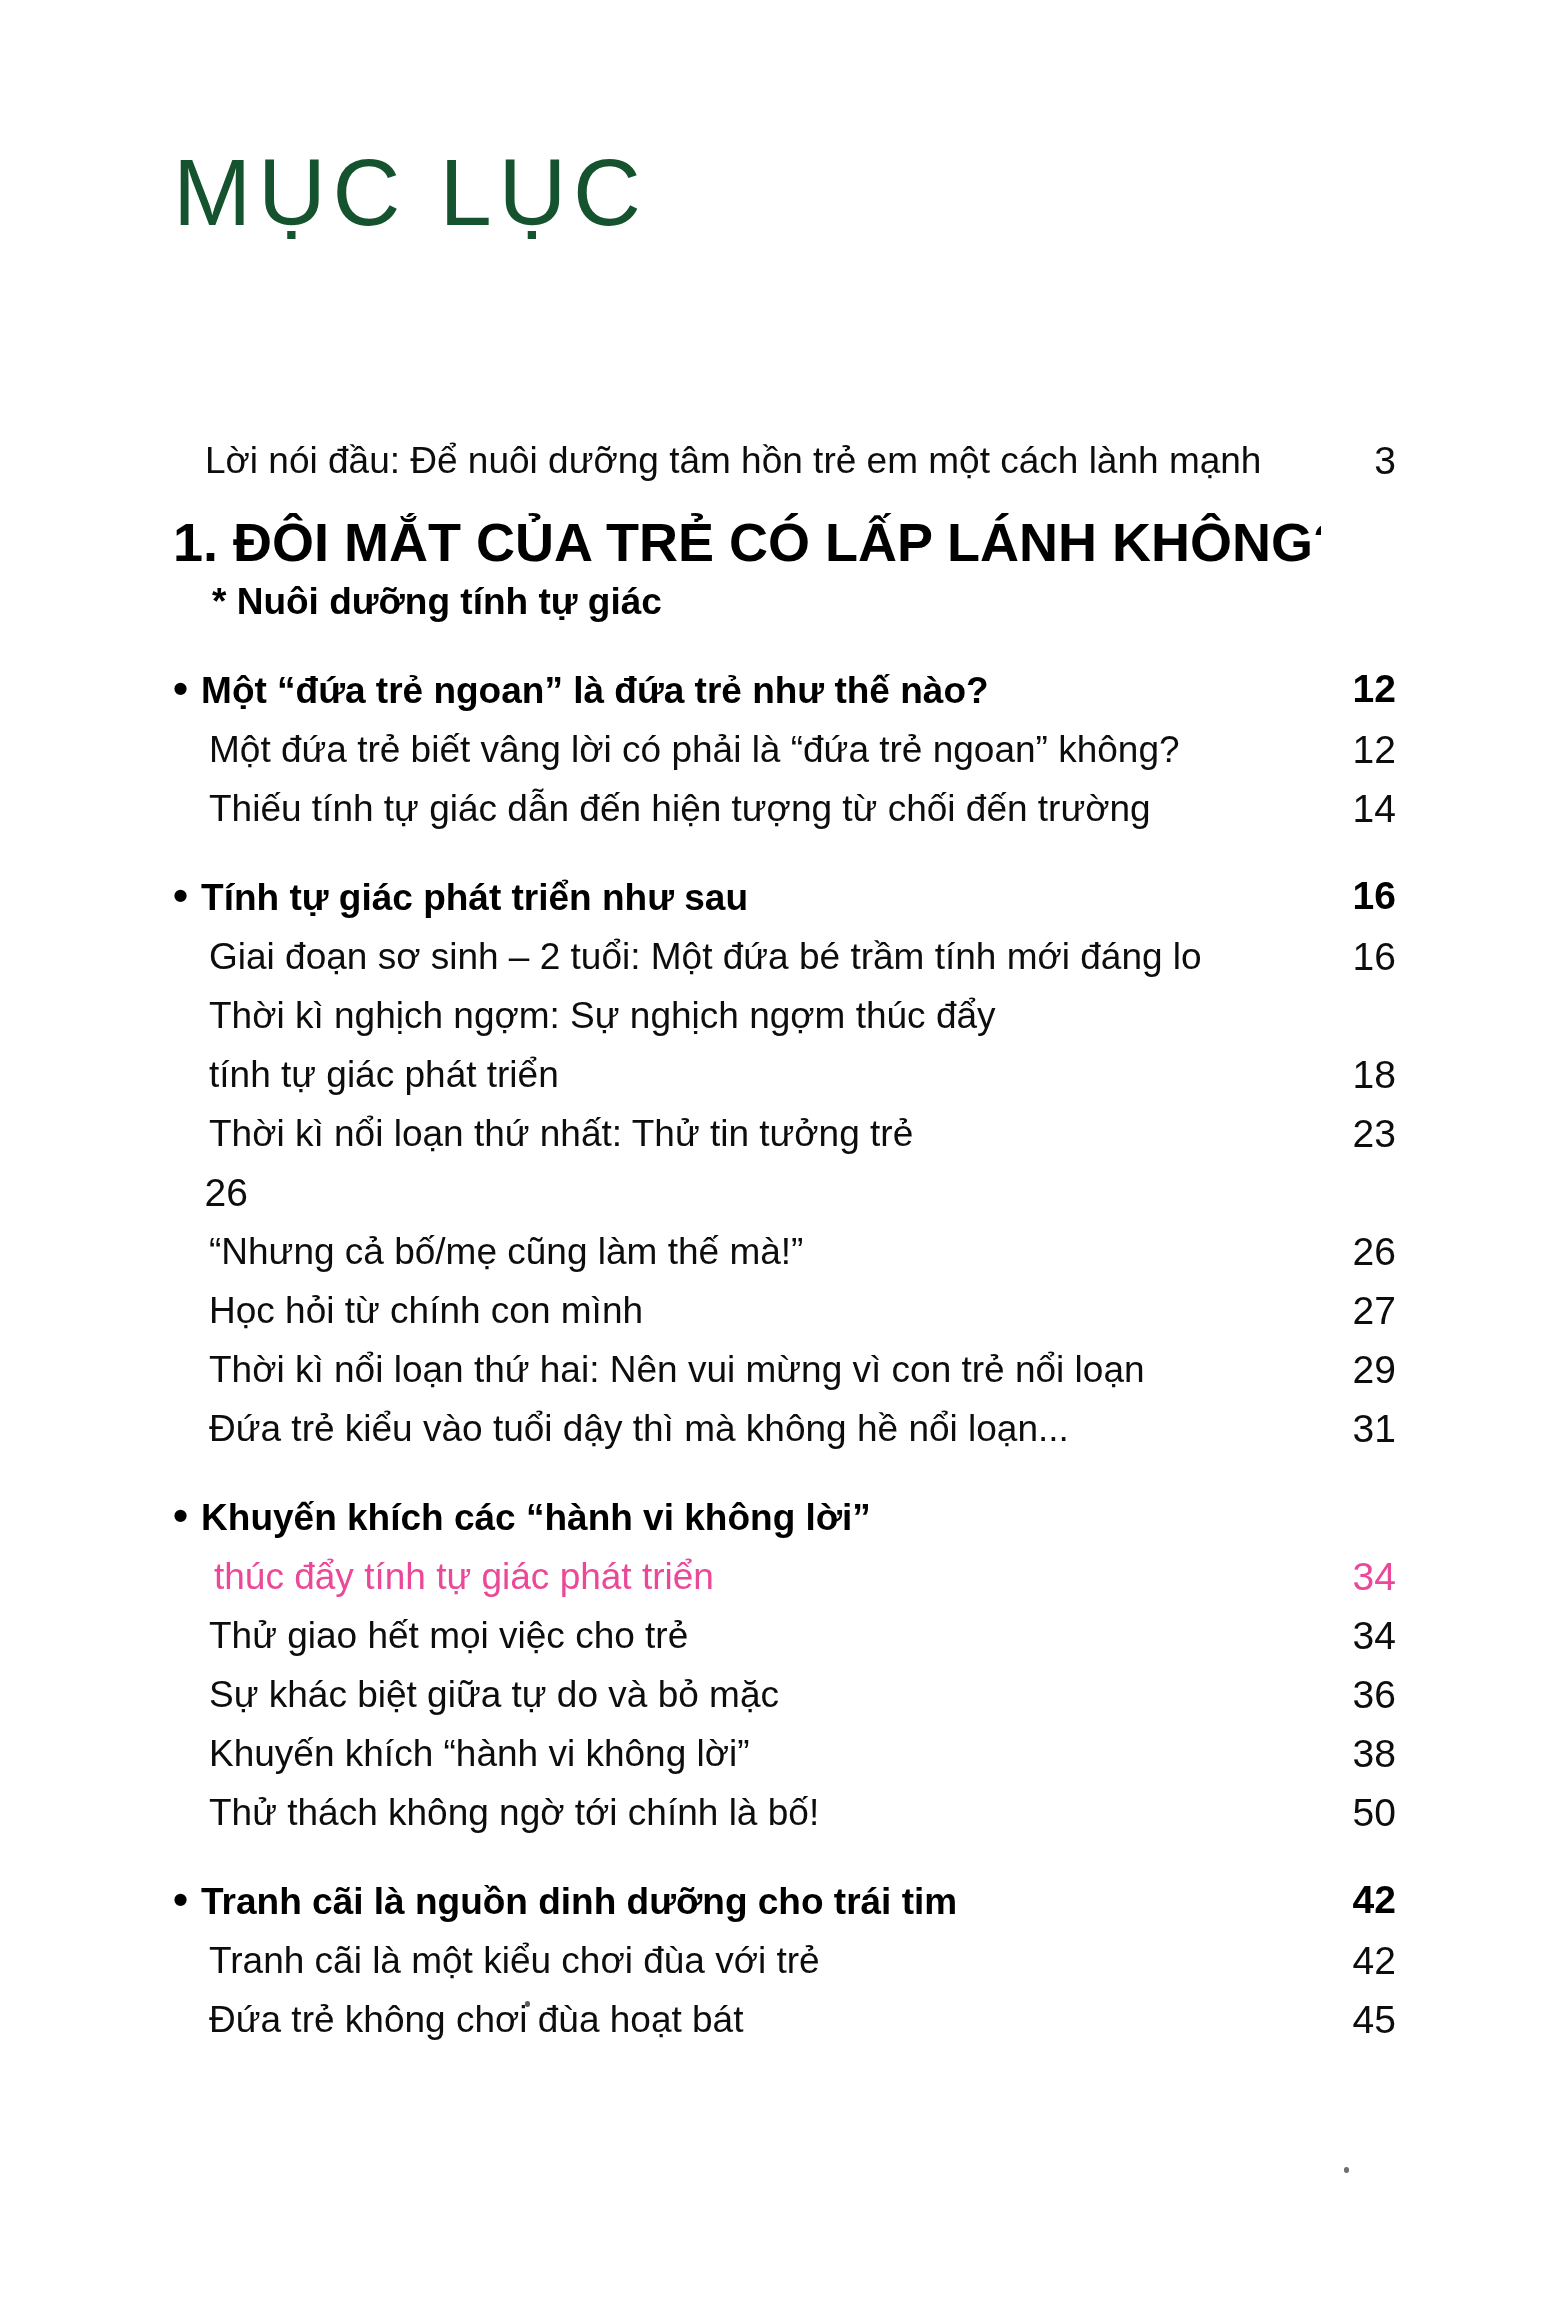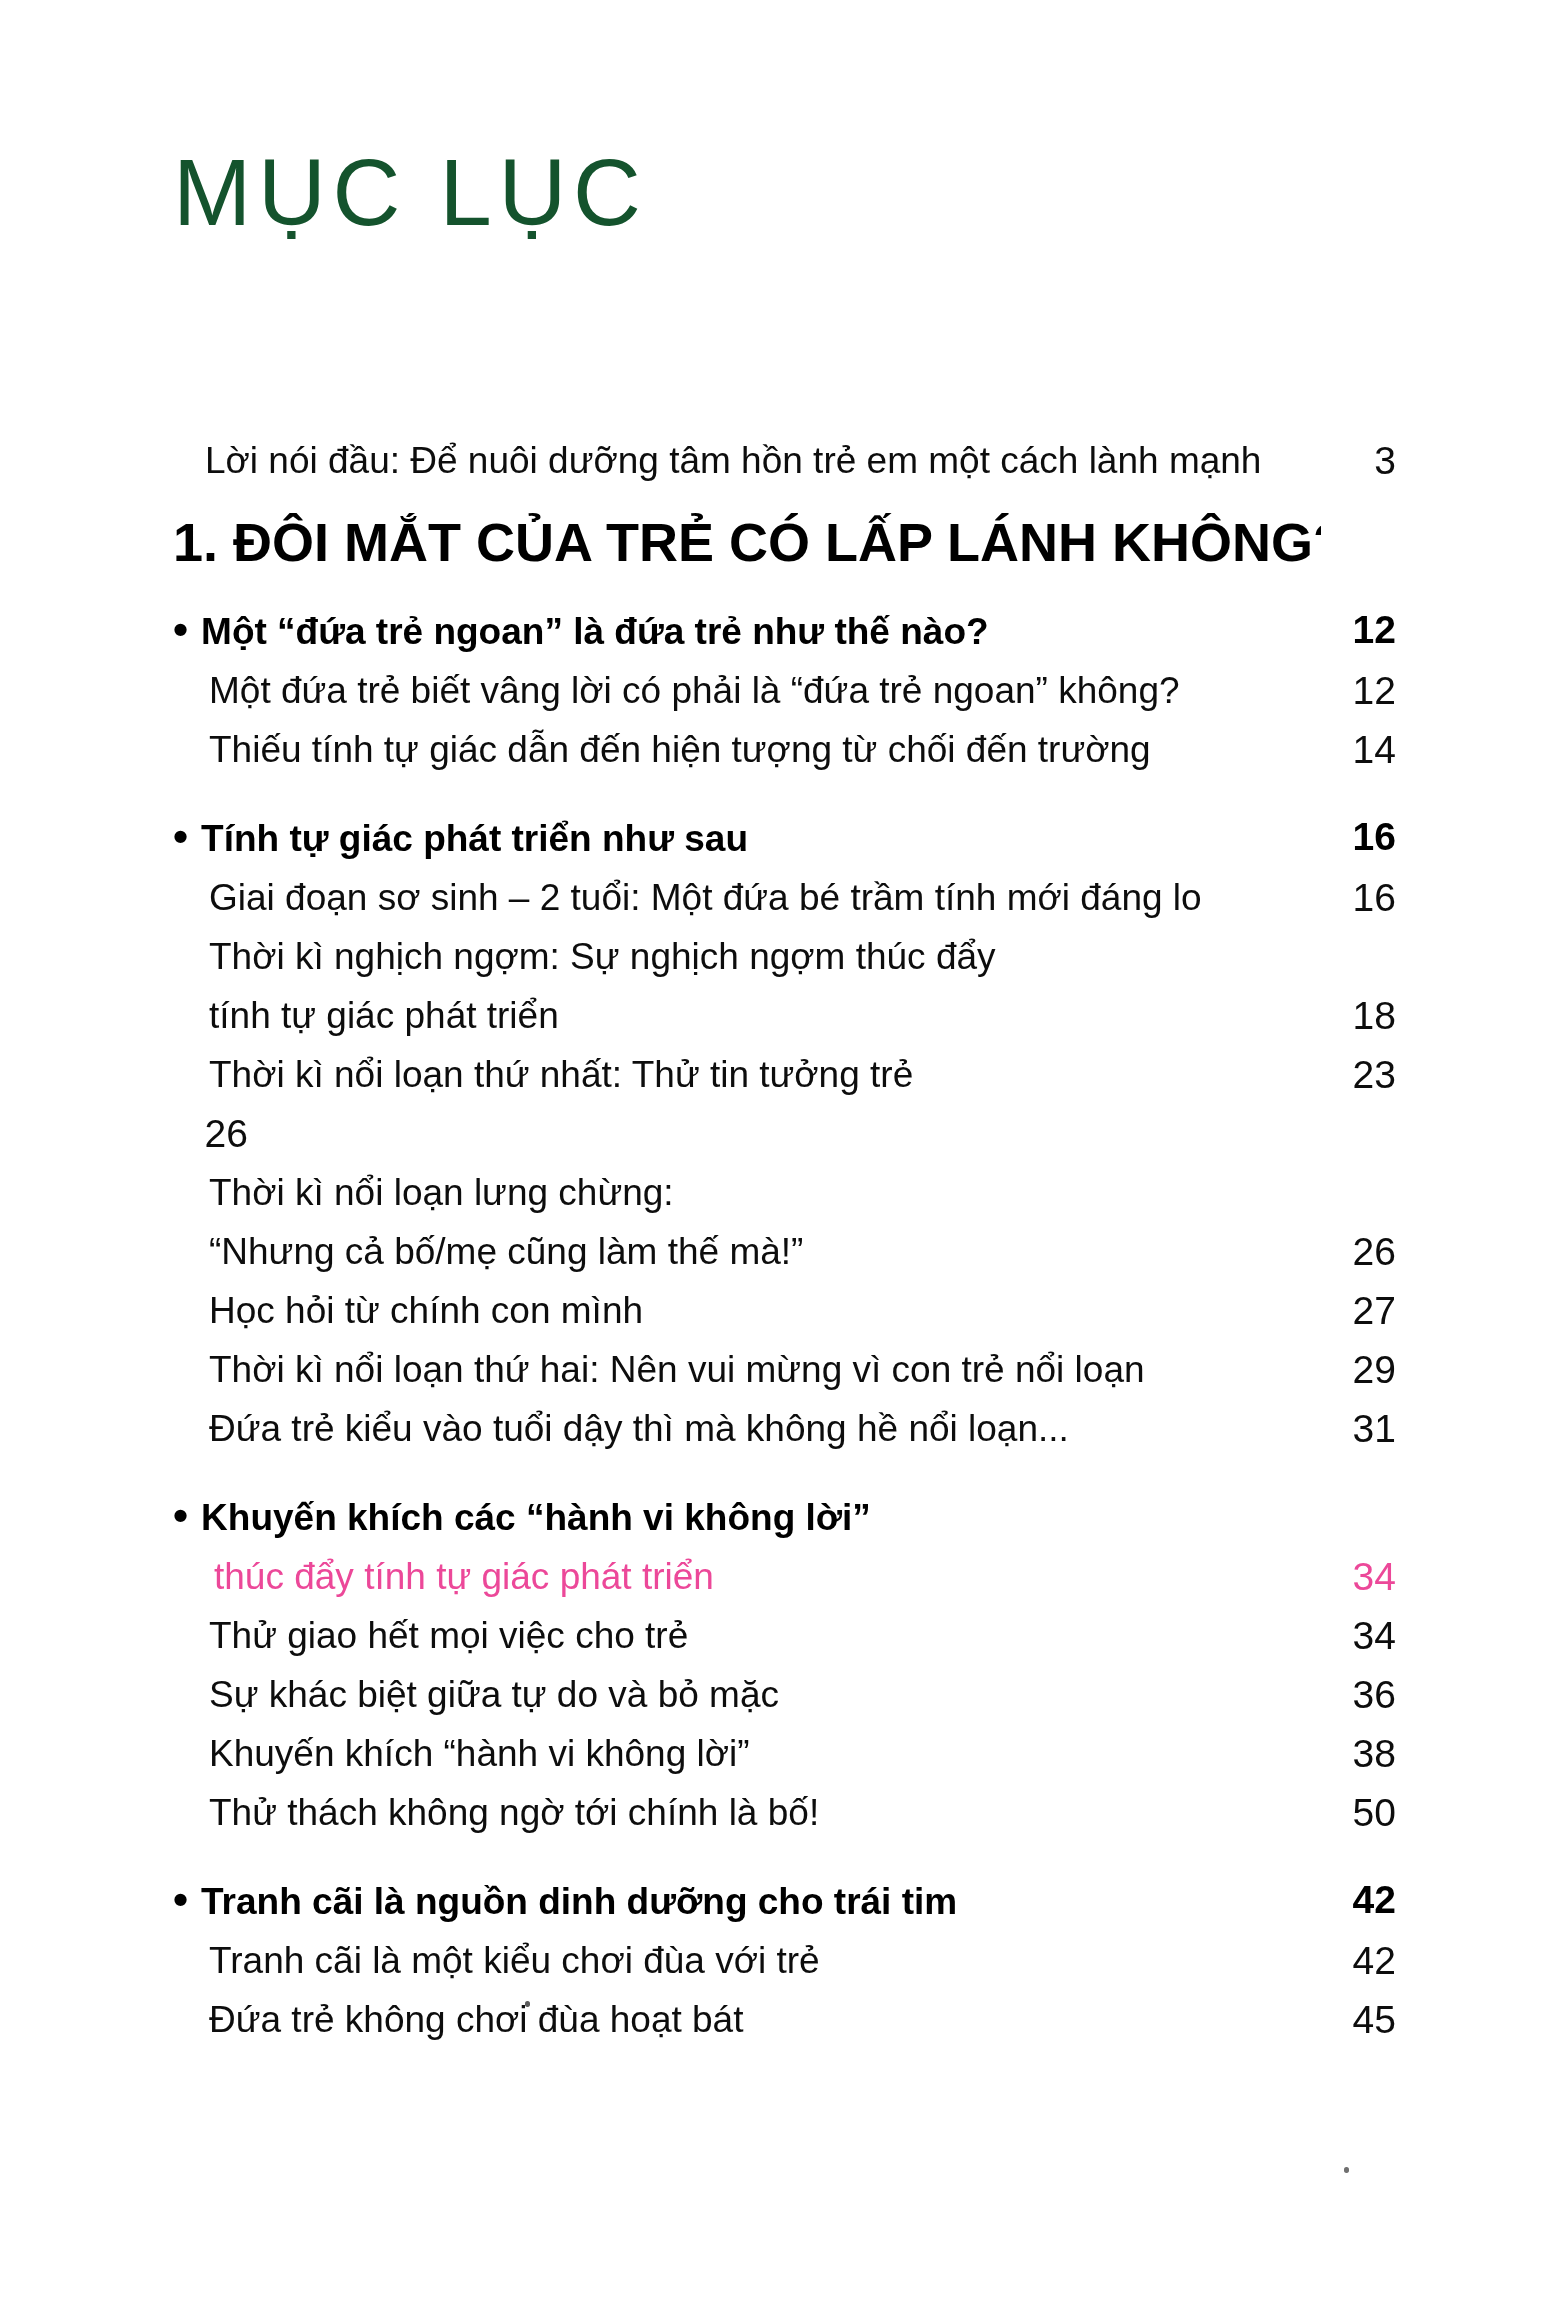--- a/index.html
+++ b/index.html
@@ -96,20 +96,27 @@
     </span>
     <span class="page-num">3</span>
   </div>
       <div class="row row-chapter">
     <span class="label">
 
       <span class="text">1. ĐÔI MẮT CỦA TRẺ CÓ LẤP LÁNH KHÔNG?</span>
     </span>
     <span class="page-num"></span>
   </div>
+      <div class="row row-chapter-sub">
+    <span class="label">
+
+      <span class="text">* Nuôi dưỡng tính tự giác</span>
+    </span>
+    <span class="page-num"></span>
+  </div>
       <div class="row row-section row-gap">
     <span class="label">
       <span class="bullet">•</span>
       <span class="text">Một “đứa trẻ ngoan” là đứa trẻ như thế nào?</span>
     </span>
     <span class="page-num">12</span>
   </div>
       <div class="row row-item">
     <span class="label">
 
@@ -154,27 +161,20 @@
   </div>
       <div class="row row-item">
     <span class="label">
 
       <span class="text">Thời kì nổi loạn thứ nhất: Thử tin tưởng trẻ</span>
     </span>
     <span class="page-num">23</span>
   </div>
       <div class="row row-item">
     <span class="page-num">26</span>
-  </div>
-      <div class="row row-item">
-    <span class="label">
-
-      <span class="text">Thời kì nổi loạn lưng chừng:</span>
-    </span>
-    <span class="page-num"></span>
   </div>
       <div class="row row-item">
     <span class="label">
 
       <span class="text">“Nhưng cả bố/mẹ cũng làm thế mà!”</span>
     </span>
     <span class="page-num">26</span>
   </div>
       <div class="row row-item">
     <span class="label">

